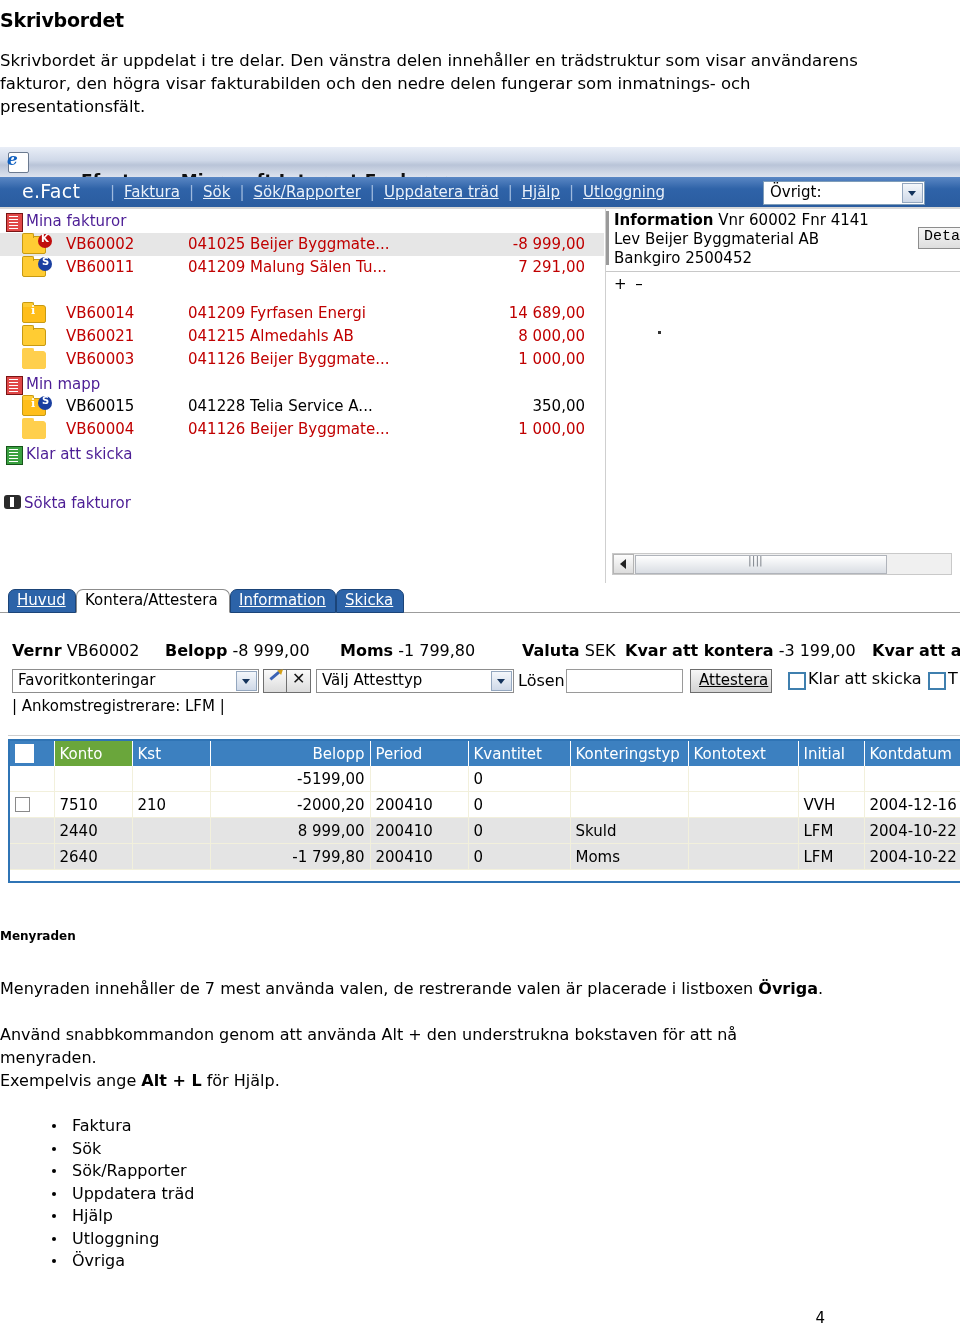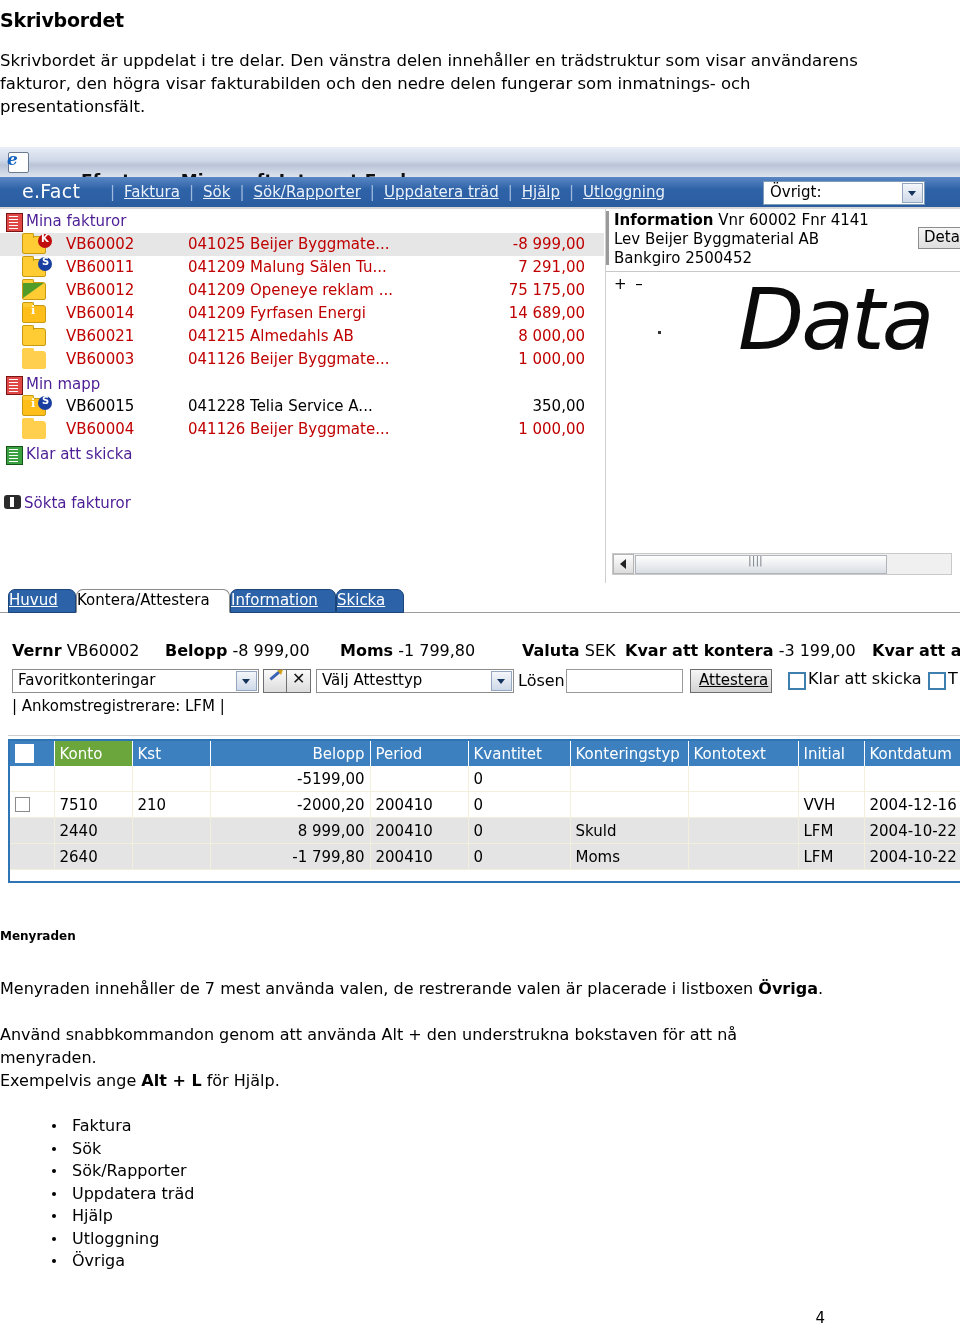--- a/index.html
+++ b/index.html
@@ -147,21 +147,21 @@
     background:#fff;border-left:1px solid #cfcfcf;overflow:hidden;
   }
   .reg-head{position:absolute;left:8px;top:2px;font-size:15px;white-space:nowrap;line-height:19px;}
   .reg-head b{font-weight:bold;}
   .reg-bar{position:absolute;left:0;top:2px;width:3px;height:54px;background:#9a9a9a;}
   .detail-btn{
     position:absolute;left:312px;top:18px;width:60px;height:20px;
     background:linear-gradient(to bottom,#f6f6f6,#dedede);
     border:1px solid #8d8d8d;font-size:15px;
   }
-  .detail-btn span{position:absolute;left:5px;top:0px;}
+  .detail-btn span{position:absolute;left:5px;top:0px;font-family:Liberation Mono, monospace;}
   .plusminus{position:absolute;left:8px;top:66px;font-size:15px;letter-spacing:2px;}
   .hsep{position:absolute;left:0;top:62px;width:355px;height:1px;background:#c8c8c8;}
   .dot{position:absolute;left:52px;top:122px;width:3px;height:3px;background:#333;}
   .bigdata{
     position:absolute;left:132px;top:60px;font-size:86px;font-style:italic;
     font-family:"DejaVu Sans","Liberation Sans",sans-serif;font-weight:300;
     color:#0b0b0b;letter-spacing:-3px;
   }
   .hscroll{
     position:absolute;left:6px;bottom:8px;width:338px;height:20px;
@@ -185,21 +185,21 @@
   }
 
   
   .tabstrip{position:absolute;left:0;top:442px;width:960px;height:24px;}
   .tabstrip .line{position:absolute;left:0;top:23px;width:960px;height:1px;background:#9c9c9c;}
   .tab{
     position:absolute;top:0;height:22px;font-size:15px;
     background:#2c63a8;color:#fff;border:1px solid #1b4478;
     border-radius:7px 7px 0 0;white-space:nowrap;
   }
-  .tab span{position:absolute;left:0;top:1px;text-decoration:underline;}
+  .tab span{position:absolute;left:8px;top:1px;text-decoration:underline;}
   .tab.active{background:#fff;color:#000;border-color:#8c8c8c;border-bottom-color:#fff;}
   .tab.active span{text-decoration:none;}
 
   
   .summary{position:absolute;left:0;top:494px;width:960px;font-size:16px;white-space:nowrap;}
   .summary .kv{position:absolute;top:0;}
   .summary b{font-weight:bold;}
 
   
   .toolbar{position:absolute;left:0;top:522px;width:960px;height:26px;}
@@ -341,26 +341,20 @@
       </div>
 
       <div class="row" style="top:47px;">
         <span class="folder"></span>
         <span class="badge s"></span>
         <span class="c-id red">VB60011</span>
         <span class="c-txt red">041209 Malung Sälen Tu...</span>
         <span class="c-amt red">7 291,00</span>
       </div>
 
-      <div class="row" style="top:70px;">
-        <span class="folder half"></span>
-        <span class="c-id red">VB60012</span>
-        <span class="c-txt red">041209 Openeye reklam ...</span>
-        <span class="c-amt red">75 175,00</span>
-      </div>
 
       <div class="row" style="top:93px;">
         <span class="folder info"></span>
         <span class="c-id red">VB60014</span>
         <span class="c-txt red">041209 Fyrfasen Energi</span>
         <span class="c-amt red">14 689,00</span>
       </div>
 
       <div class="row" style="top:116px;">
         <span class="folder"></span>
@@ -420,21 +414,20 @@
         <span>Beijer Byggmaterial AB</span><br>
         <span>Bankgiro</span>
         <span>2500452</span>
       </div>
       <div class="detail-btn">
         <span>Deta</span>
       </div>
       <div class="hsep"></div>
       <div class="plusminus">+ –</div>
       <div class="dot"></div>
-      <div class="bigdata">Data</div>
       <div class="hscroll">
         <div class="lbtn"></div>
         <div class="thumb"></div>
       </div>
     </div>
 
     <div class="tabstrip">
       <div class="line"></div>
       <div class="tab" style="left:8px;width:66px;">
         <span>Huvud</span>

